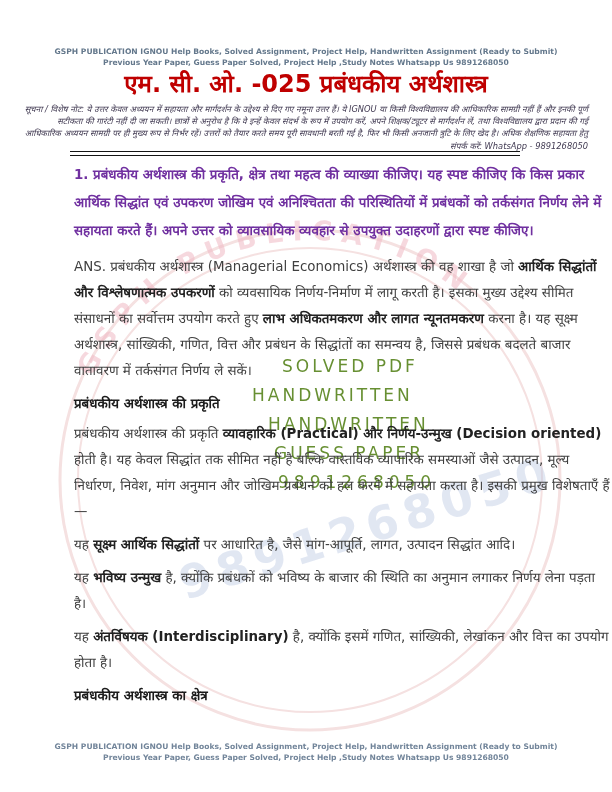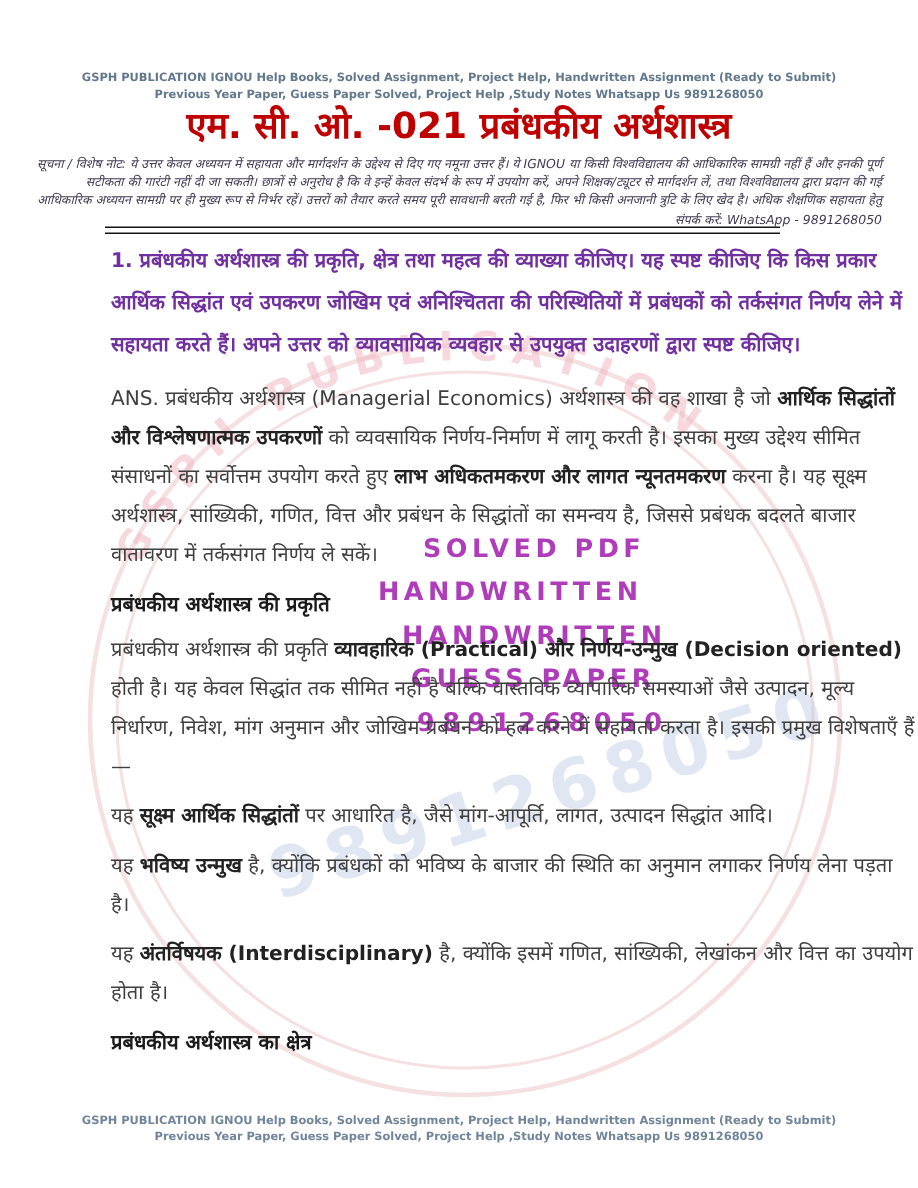--- a/index.html
+++ b/index.html
@@ -5,21 +5,21 @@
   html,body{margin:0;padding:0;background:#ffffff;}
   .page{
     position:relative;width:612px;height:792px;margin:0 auto;
     background:#ffffff;overflow:hidden;
     font-family:"DejaVu Sans","Liberation Sans",sans-serif;
   }
   
   .wm-svg{position:absolute;left:0;top:0;pointer-events:none;}
   .wm-lines{
     position:absolute;left:268px;top:352px;pointer-events:none;
-    color:#a21caf;font-weight:700;font-size:17px;letter-spacing:3px;
+    color:#4d7c0f;font-weight:400;font-size:17px;letter-spacing:3px;
     line-height:29px;opacity:.85;
   }
   .wm-lines div:nth-child(1){margin-left:14px;}
   .wm-lines div:nth-child(2){margin-left:-16px;}
   .wm-lines div:nth-child(4){margin-left:6px;}
   .wm-lines div:nth-child(5){margin-left:10px;letter-spacing:5px;}
   
   .hf{
     position:absolute;left:0;width:100%;text-align:center;
     color:#64788c;font-weight:700;font-size:7.6px;line-height:11px;
@@ -73,21 +73,21 @@
       <div>HANDWRITTEN</div>
       <div>GUESS PAPER</div>
       <div>9891268050</div>
     </div>
 
   <div class="hf header">
     <div>GSPH PUBLICATION IGNOU Help Books, Solved Assignment, Project Help, Handwritten Assignment (Ready to Submit)</div>
     <div>Previous Year Paper, Guess Paper Solved, Project Help ,Study Notes Whatsapp Us 9891268050</div>
   </div>
 
-  <div class="doc-title">एम. सी. ओ. -021 प्रबंधकीय अर्थशास्त्र</div>
+  <div class="doc-title">एम. सी. ओ. -025 प्रबंधकीय अर्थशास्त्र</div>
 
   <div class="disclaimer">सूचना / विशेष नोट: ये उत्तर केवल अध्ययन में सहायता और मार्गदर्शन के उद्देश्य से दिए गए नमूना उत्तर हैं। ये IGNOU या किसी विश्वविद्यालय की आधिकारिक सामग्री नहीं हैं और इनकी पूर्ण सटीकता की गारंटी नहीं दी जा सकती। छात्रों से अनुरोध है कि वे इन्हें केवल संदर्भ के रूप में उपयोग करें, अपने शिक्षक/ट्यूटर से मार्गदर्शन लें, तथा विश्वविद्यालय द्वारा प्रदान की गई आधिकारिक अध्ययन सामग्री पर ही मुख्य रूप से निर्भर रहें। उत्तरों को तैयार करते समय पूरी सावधानी बरती गई है, फिर भी किसी अनजानी त्रुटि के लिए खेद है। अधिक शैक्षणिक सहायता हेतु संपर्क करें: WhatsApp - 9891268050</div>
 
   <div class="double-rule"></div>
 
   <div class="content" id="content">
       <p class="q"><span>1. प्रबंधकीय अर्थशास्त्र की प्रकृति, क्षेत्र तथा महत्व की व्याख्या कीजिए। यह स्पष्ट कीजिए कि किस प्रकार आर्थिक सिद्धांत एवं उपकरण जोखिम एवं अनिश्चितता की परिस्थितियों में प्रबंधकों को तर्कसंगत निर्णय लेने में सहायता करते हैं। अपने उत्तर को व्यावसायिक व्यवहार से उपयुक्त उदाहरणों द्वारा स्पष्ट कीजिए।</span></p>
       <p class="body"><span>ANS. प्रबंधकीय अर्थशास्त्र (Managerial Economics) अर्थशास्त्र की वह शाखा है जो </span><span class="b">आर्थिक सिद्धांतों और विश्लेषणात्मक उपकरणों</span><span> को व्यवसायिक निर्णय-निर्माण में लागू करती है। इसका मुख्य उद्देश्य सीमित संसाधनों का सर्वोत्तम उपयोग करते हुए </span><span class="b">लाभ अधिकतमकरण और लागत न्यूनतमकरण</span><span> करना है। यह सूक्ष्म अर्थशास्त्र, सांख्यिकी, गणित, वित्त और प्रबंधन के सिद्धांतों का समन्वय है, जिससे प्रबंधक बदलते बाजार वातावरण में तर्कसंगत निर्णय ले सकें।</span></p>
       <p class="heading"><span class="b">प्रबंधकीय अर्थशास्त्र की प्रकृति</span></p>
       <p class="body"><span>प्रबंधकीय अर्थशास्त्र की प्रकृति </span><span class="b">व्यावहारिक (Practical) और निर्णय-उन्मुख (Decision oriented)</span><span> होती है। यह केवल सिद्धांत तक सीमित नहीं है बल्कि वास्तविक व्यापारिक समस्याओं जैसे उत्पादन, मूल्य निर्धारण, निवेश, मांग अनुमान और जोखिम प्रबंधन को हल करने में सहायता करता है। इसकी प्रमुख विशेषताएँ हैं—</span></p>

